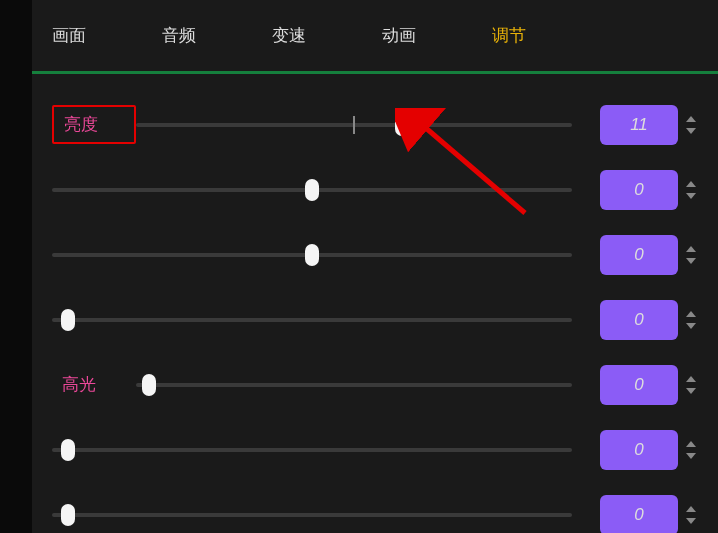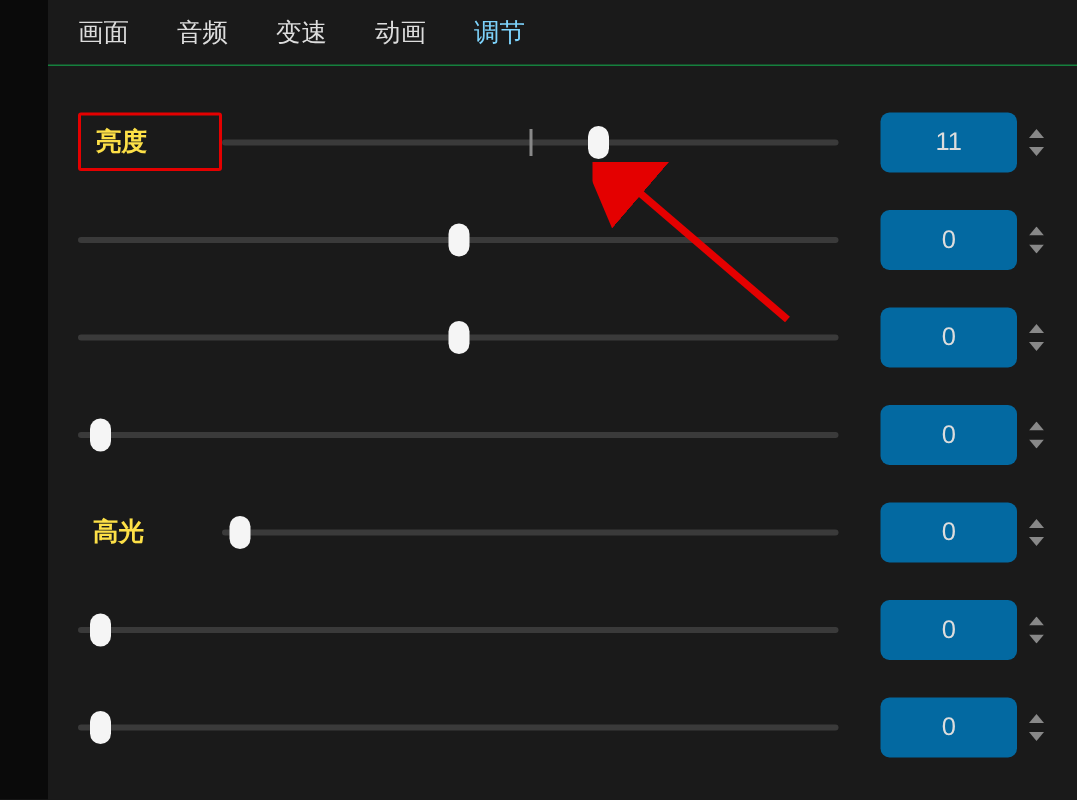--- a/index.html
+++ b/index.html
@@ -24,47 +24,46 @@
       height: 100%;
       background: #0a0a0a;
     }
     .content {
       margin-left: 32px;
       height: 100%;
     }
     .tabs {
       display: flex;
       align-items: center;
-      gap: 32px;
-      padding: 10px 20px;
-      border-bottom: 1px solid #15803d;
+      gap: 76px;
+      padding: 24px 20px;
+      border-bottom: 3px solid #15803d;
     }
     .tab {
       font-size: 17px;
       color: #ddd;
       cursor: pointer;
     }
     .tab.active {
-      color: #7dd3fc;
+      color: #eab308;
     }
     .panel {
       padding: 18px 20px 0 20px;
     }
     .row {
       display: flex;
       align-items: center;
       height: 65px;
     }
     .label {
-      width: 96px;
+      width: 84px;
       font-size: 17px;
-      color: #fde047;
+      color: #ec4899;
       flex-shrink: 0;
       padding: 6px 10px;
-      font-weight: bold;
     }
     .label.highlight {
       border: 2px solid #e40000;
       border-radius: 2px;
       padding: 6px 10px;
     }
     .slider-area {
       flex: 1;
       position: relative;
       height: 20px;
@@ -92,30 +91,31 @@
       position: absolute;
       top: 50%;
       width: 14px;
       height: 22px;
       background: #f5f5f5;
       border-radius: 7px;
       transform: translate(-50%, -50%);
       cursor: pointer;
     }
     .value-box {
-      width: 91px;
+      width: 78px;
       height: 40px;
-      background: #0369a1;
+      background: #8b5cf6;
       border-radius: 6px;
       display: flex;
       align-items: center;
       justify-content: center;
       font-size: 17px;
       color: #ddd;
       margin-right: 6px;
+      font-style: italic;
     }
     .stepper {
       display: flex;
       flex-direction: column;
       gap: 2px;
     }
     .step-btn {
       width: 14px;
       height: 10px;
       cursor: pointer;

